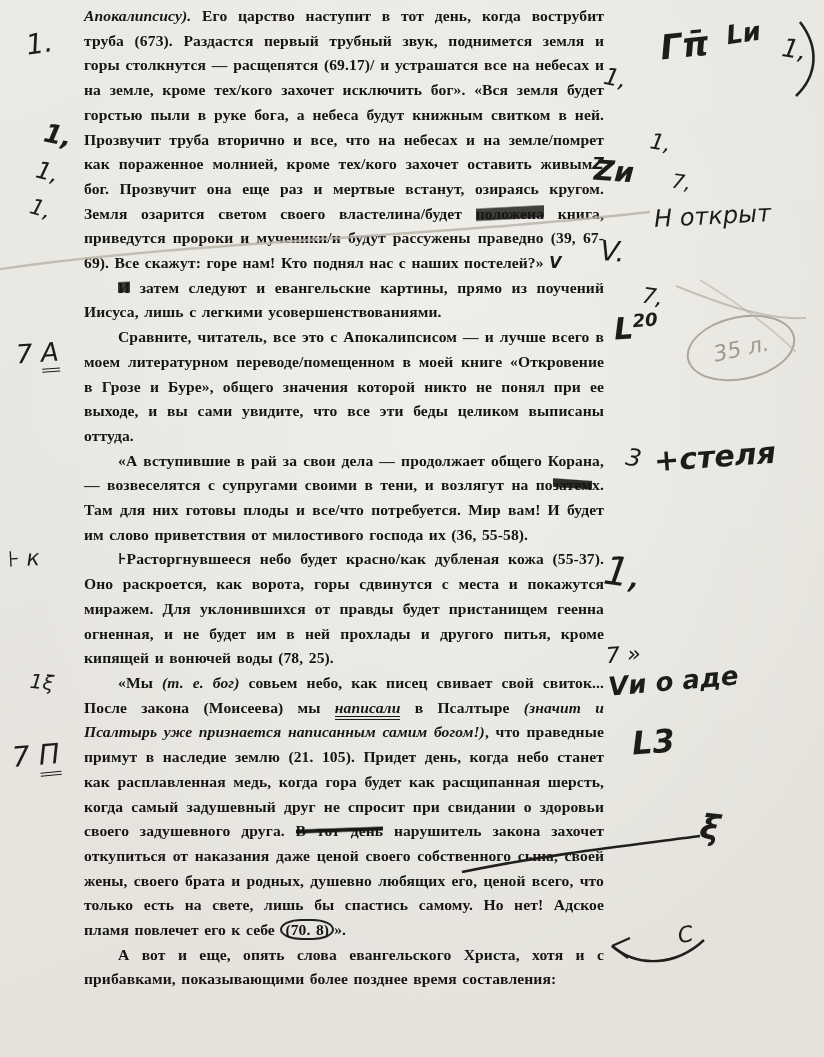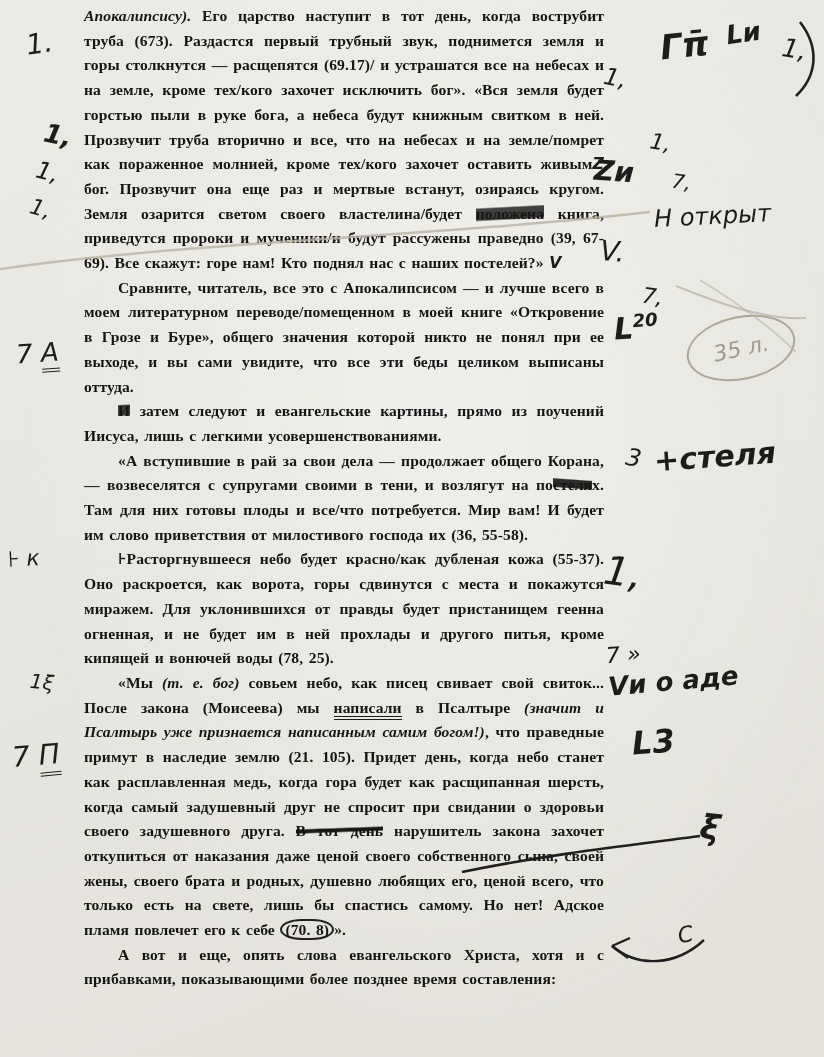--- a/index.html
+++ b/index.html
@@ -16,21 +16,21 @@
     font-size:15.6px;line-height:24.7px;font-weight:700;color:#161514;
     text-align:justify;letter-spacing:.1px;word-spacing:1.5px;
   }
   .textcol p{margin:0;padding:0;text-indent:34px;}
   .textcol p.noindent{text-indent:0;}
   .it{font-style:italic;}
   .ink{font-family:"DejaVu Sans",sans-serif;font-style:italic;font-weight:700;color:#1b1a18;}
   .struckword{background:linear-gradient(4deg,transparent 28%,rgba(25,24,22,.9) 34%,rgba(25,24,22,.9) 72%,transparent 78%);}
   .overwritten{background:linear-gradient(-3deg,transparent 18%,rgba(25,24,22,.85) 26%,rgba(25,24,22,.8) 78%,transparent 86%);}
   .ink-strike{background:linear-gradient(-2deg,transparent 38%,#1b1a18 46%,#1b1a18 58%,transparent 66%);}
-  .u-ink{border-bottom:4px double #1b1a18;}
+  .u-ink{border-bottom:4px double #1b1a18;font-style:italic;}
   .circled{border:2px solid #201f1d;border-radius:50% / 62%;padding:0 3px;}
   .note{
     position:absolute;font-family:"DejaVu Sans",sans-serif;font-style:italic;
     font-weight:400;color:#1d1c1a;line-height:1;white-space:nowrap;
   }
   .dblu{border-bottom:4px double #1d1c1a;padding-bottom:1px;}
   .sup{font-size:.6em;vertical-align:super;}
   .circle35{
     position:absolute;left:686px;top:316px;width:106px;height:60px;
     border:2px solid #aba79a;border-radius:50%;transform:rotate(-12deg);
@@ -39,23 +39,23 @@
   .circle35 span{font-family:"DejaVu Sans",sans-serif;font-style:italic;color:#9d998d;font-size:22px;}
   svg.overlay{position:absolute;left:0;top:0;pointer-events:none;}
 </style>
 </head>
 <body>
 
 <div class="page">
 
   <div class="textcol">
     <p class="noindent"><span class="it">Апокалипсису).</span><span> Его царство наступит в тот день, когда вострубит труба (673). Раздастся первый трубный звук, поднимется земля и горы столкнутся — расщепятся (69.17)/ и устрашатся все на небесах и на земле, кроме тех/кого захочет исключить бог». «Вся земля будет горстью пыли в руке бога, а небеса будут книжным свитком в ней. Прозвучит труба вторично и все, что на небесах и на земле/помрет как пораженное молнией, кроме тех/кого захочет оставить живым</span><span class="ink">Z</span><span> бог. Прозвучит она еще раз и мертвые встанут, озираясь кругом. Земля озарится светом своего властелина/будет </span><span class="overwritten">положена</span><span> книга, приведутся пророки и мученики/и будут рассужены праведно (39, 67-69). Все скажут: горе нам! Кто поднял нас с наших постелей?» </span><span class="ink">V</span></p>
+    <p><span class="overwritten">И</span><span> затем следуют и евангельские картины, прямо из поучений Иисуса, лишь с легкими усовершенствованиями.</span></p>
     <p><span>Сравните, читатель, все это с Апокалипсисом — и лучше всего в моем литературном переводе/помещенном в моей книге «Откровение в Грозе и Буре», общего значения которой никто не понял при ее выходе, и вы сами увидите, что все эти беды целиком выписаны оттуда.</span></p>
-    <p><span class="overwritten">И</span><span> затем следуют и евангельские картины, прямо из поучений Иисуса, лишь с легкими усовершенствованиями.</span></p>
-    <p><span>«А вступившие в рай за свои дела — продолжает общего Корана, — возвеселятся с супругами своими в тени, и возлягут на по</span><span class="struckword">стеля</span><span>х. Там для них готовы плоды и все/что потребуется. Мир вам! И будет им слово приветствия от милостивого господа их (36, 55-58).</span></p>
+    <p><span>«А вступившие в рай за свои дела — продолжает общего Корана, — возвеселятся с супругами своими в тени, и возлягут на по</span><span class="struckword">затем</span><span>х. Там для них готовы плоды и все/что потребуется. Мир вам! И будет им слово приветствия от милостивого господа их (36, 55-58).</span></p>
     <p><span class="ink">⊦</span><span>Расторгнувшееся небо будет красно/как дубленая кожа (55-37). Оно раскроется, как ворота, горы сдвинутся с места и покажутся миражем. Для уклонившихся от правды будет пристанищем геенна огненная, и не будет им в ней прохлады и другого питья, кроме кипящей и вонючей воды (78, 25).</span></p>
     <p><span>«Мы </span><span class="it">(т. е. бог)</span><span> совьем небо, как писец свивает свой свиток... После закона (Моисеева) мы </span><span class="u-ink">написали</span><span> в Псалтыре </span><span class="it">(значит и Псалтырь уже признается написанным самим богом!)</span><span>, что праведные примут в наследие землю (21. 105). Придет день, когда небо станет как расплавленная медь, когда гора будет как расщипанная шерсть, когда самый задушевный друг не спросит при свидании о здоровьи своего задушевного друга. </span><span class="ink-strike">В тот день</span><span> нарушитель закона захочет откупиться от наказания даже ценой своего собственного сына, своей жены, своего брата и родных, душевно любящих его, ценой всего, что только есть на свете, лишь бы спастись самому. Но нет! Адское пламя повлечет его к себе </span><span class="circled">(70. 8)</span><span>».</span></p>
     <p><span>А вот и еще, опять слова евангельского Христа, хотя и с прибавками, показывающими более позднее время составления:</span></p>
 
   </div>
 
   <div class="note" style="left:26px;top:30px;font-size:28px;transform:rotate(-8deg);">1.</div>
   <div class="note" style="left:44px;top:122px;font-size:26px;transform:rotate(12deg);font-weight:700;">1,</div>
   <div class="note" style="left:36px;top:160px;font-size:24px;transform:rotate(14deg);">1,</div>
   <div class="note" style="left:30px;top:198px;font-size:22px;transform:rotate(16deg);">1,</div>

